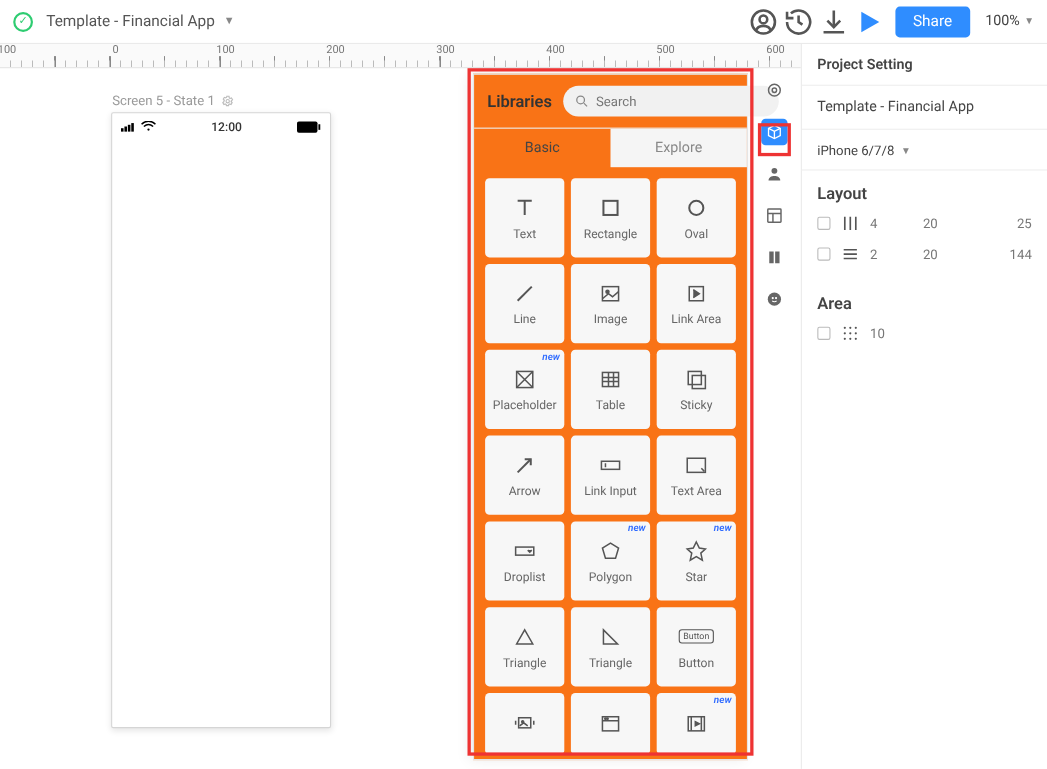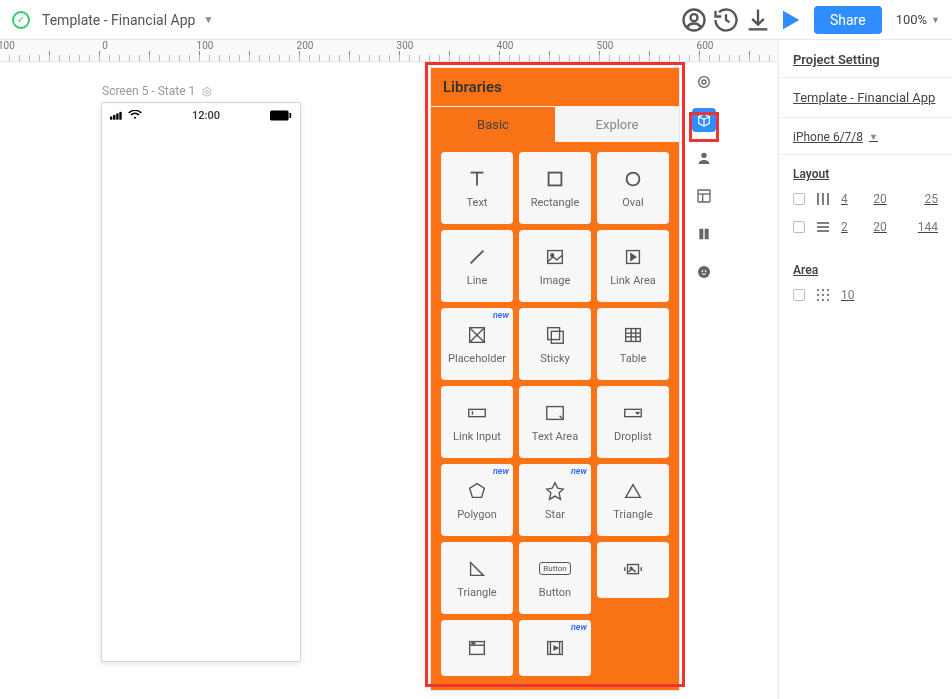--- a/index.html
+++ b/index.html
@@ -66,25 +66,25 @@
   #hl1 { left: 425px; top: 0; width: 260px; height: 625px; }
   #hl2 { left: 689px; top: 50px; width: 30px; height: 30px; }
 
   
   .rtoolbar { position: absolute; left: 692px; top: 8px; width: 24px; display:flex; flex-direction:column; gap: 14px; align-items:center; }
   .rtoolbar .rbtn { width: 24px; height: 24px; display:flex; align-items:center; justify-content:center; color:#666; border-radius: 4px; cursor:pointer; }
   .rtoolbar .rbtn.active { background:#2f8dff; color:#fff; }
   .rtoolbar .rbtn svg { width: 16px; height: 16px; }
 
   
-  .rightpanel { position: absolute; top: 40px; right: 0; width: 174px; bottom: 0; border-left: 1px solid #eaeaea; background:#fff; font-size: 13px; color:#444;text-decoration:underline; }
+  .rightpanel { position: absolute; top: 40px; right: 0; width: 224px; bottom: 0; border-left: 1px solid #eaeaea; background:#fff; font-size: 13px; color:#444; }
   .rightpanel .ptitle { padding: 12px 14px 10px; font-weight:600; font-size: 13px; border-bottom: 1px solid #eee; }
   .rightpanel .pname { padding: 12px 14px; font-size: 13px; border-bottom: 1px solid #eee; }
   .rightpanel .device { padding: 12px 14px 10px; font-size: 12px; display:flex; align-items:center; gap:6px; border-bottom: 1px solid #eee; }
-  .rightpanel .section { padding: 12px 14px 4px; font-size: 12px; font-weight:600; }
+  .rightpanel .section { padding: 12px 14px 4px; font-size: 15px; font-weight:600; }
   .rightpanel .row { display:flex; align-items:center; padding: 6px 14px; gap: 10px; font-size: 12px; color:#777; }
   .rightpanel .row .cb { width: 12px; height: 12px; border:1px solid #bbb; border-radius:2px; flex:none; }
   .rightpanel .row .iconbox { width: 16px; height: 16px; color:#555; display:flex; align-items:center; justify-content:center; flex:none; }
   .rightpanel .row .v { width: 38px; text-align:left; }
   .rightpanel .row .spacer { flex:1; }
 
   .checkmark::before { content: "✓"; font-size: 10px; line-height: 1; }
 </style>
 </head>
 <body>
@@ -169,20 +169,27 @@
       <svg class="bat" viewBox="0 0 26 12">
           <rect x="0" y="0" width="22" height="12" rx="2" fill="#000"></rect>
           <rect x="23" y="3" width="2" height="6" fill="#000"></rect>
         </svg>
     </div>
   </div>
 
   <div class="lib-panel">
     <div class="hdr">
       <h2>Libraries</h2>
+      <div class="search">
+        <svg viewBox="0 0 24 24" fill="none" stroke="currentColor" stroke-width="2">
+            <circle cx="10" cy="10" r="6"></circle>
+            <line x1="20" y1="20" x2="15" y2="15"></line>
+          </svg>
+        <input type="text" placeholder="Search" style="">
+      </div>
     </div>
     <div class="lib-tabs">
       <div class="tab">Basic</div>
       <div class="tab inactive">Explore</div>
     </div>
     <div class="lib-grid" id="lib-grid">
         <div class="lib-item">
           <div class="ico">
             <svg viewBox="0 0 24 24" stroke="currentColor" stroke-width="2" fill="none">
               <line x1="5" y1="5" x2="19" y2="5"></line>
@@ -237,41 +244,50 @@
         <div class="lib-item">
           <span class="badge">new</span>
           <div class="ico">
             <svg viewBox="0 0 24 24" stroke="currentColor" stroke-width="1.5" fill="none">
               <rect x="4" y="4" width="16" height="16"></rect>
               <line x1="4" y1="4" x2="20" y2="20"></line>
               <line x1="20" y1="4" x2="4" y2="20"></line>
             </svg>
           </div>
           <div class="lbl">Placeholder</div>
-        </div>
-        <div class="lib-item">
-          <div class="ico">
-            <svg viewBox="0 0 24 24" stroke="currentColor" stroke-width="1.5" fill="none">
-              <rect x="4" y="4" width="13" height="13"></rect>
-              <rect x="8" y="8" width="13" height="13"></rect>
-            </svg>
-          </div>
-          <div class="lbl">Sticky</div>
         </div>
         <div class="lib-item">
           <div class="ico">
             <svg viewBox="0 0 24 24" stroke="currentColor" stroke-width="1.5" fill="none">
               <rect x="4" y="5" width="16" height="14"></rect>
               <line x1="4" y1="10" x2="20" y2="10"></line>
               <line x1="4" y1="14" x2="20" y2="14"></line>
               <line x1="10" y1="5" x2="10" y2="19"></line>
               <line x1="15" y1="5" x2="15" y2="19"></line>
             </svg>
           </div>
           <div class="lbl">Table</div>
+        </div>
+        <div class="lib-item">
+          <div class="ico">
+            <svg viewBox="0 0 24 24" stroke="currentColor" stroke-width="1.5" fill="none">
+              <rect x="4" y="4" width="13" height="13"></rect>
+              <rect x="8" y="8" width="13" height="13"></rect>
+            </svg>
+          </div>
+          <div class="lbl">Sticky</div>
+        </div>
+        <div class="lib-item">
+          <div class="ico">
+            <svg viewBox="0 0 24 24" stroke="currentColor" stroke-width="2" fill="none">
+              <line x1="5" y1="19" x2="18" y2="6"></line>
+              <polyline points="12 6 18 6 18 12"></polyline>
+            </svg>
+          </div>
+          <div class="lbl">Arrow</div>
         </div>
         <div class="lib-item">
           <div class="ico">
             <svg viewBox="0 0 24 24" stroke="currentColor" stroke-width="1.5" fill="none">
               <rect x="3" y="8" width="18" height="8"></rect>
               <line x1="7" y1="10" x2="7" y2="14"></line>
             </svg>
           </div>
           <div class="lbl">Link Input</div>
         </div>

